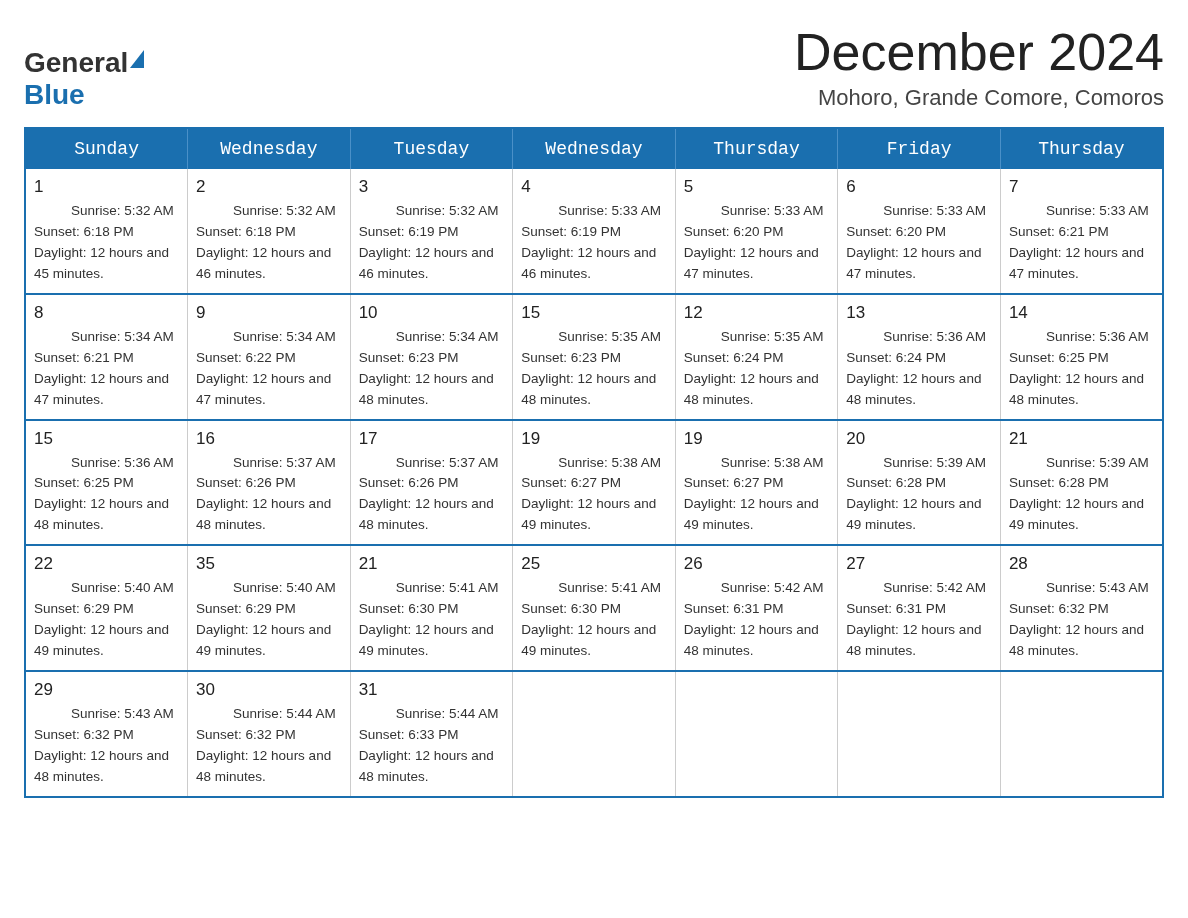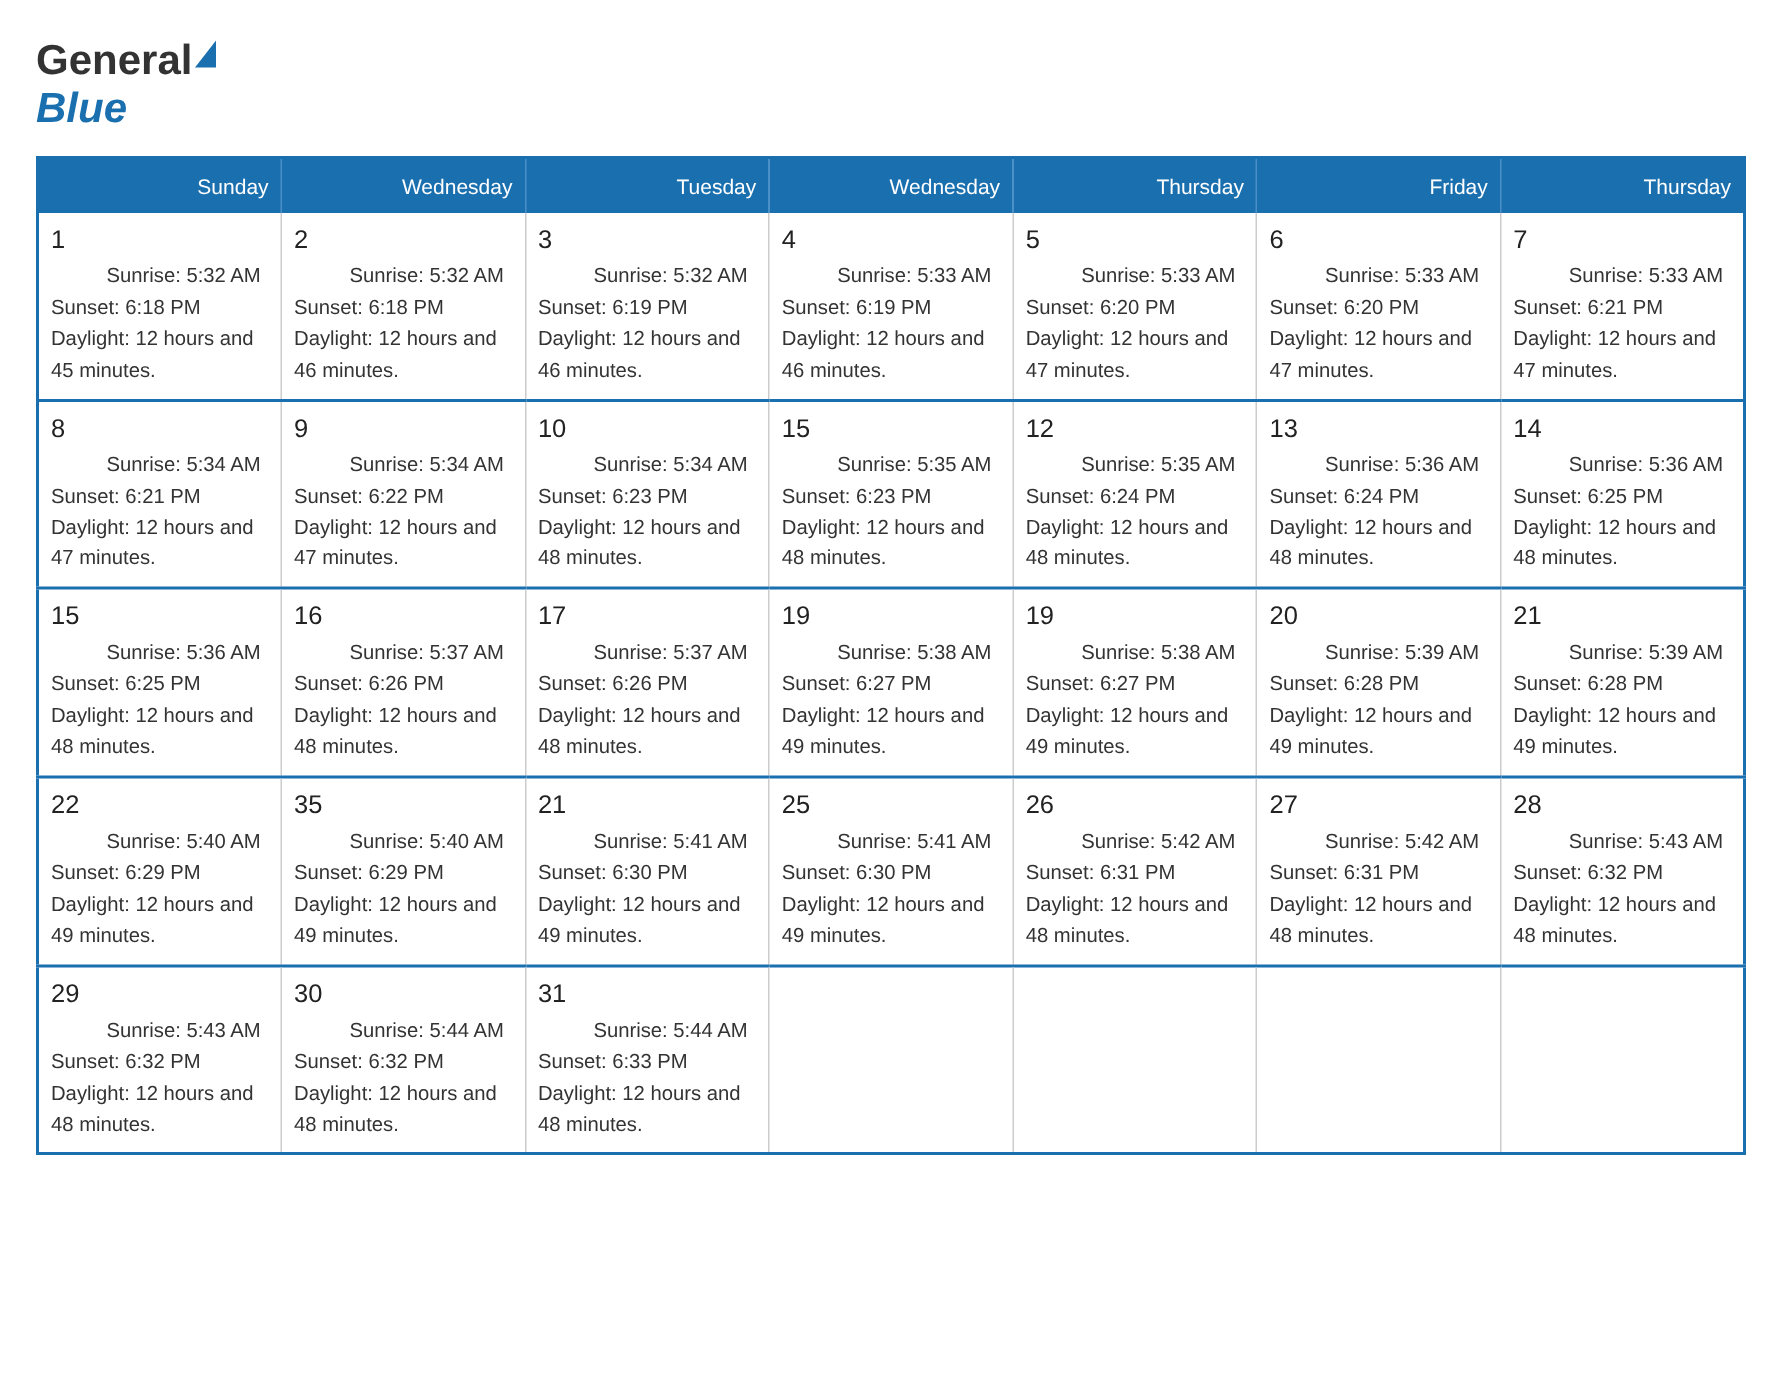--- a/index.html
+++ b/index.html
@@ -23,21 +23,20 @@
     }
     .logo-text-general {
       font-size: 28px;
       font-weight: bold;
       color: #333;
     }
     .logo-text-blue {
       font-size: 28px;
       font-weight: bold;
       color: #1a6faf;
-      font-style: italic;
     }
     .logo-arrow {
       display: inline-block;
       width: 0;
       height: 0;
       border-left: 14px solid transparent;
       border-bottom: 18px solid #1a6faf;
       margin-left: 2px;
       vertical-align: middle;
       position: relative;
@@ -62,25 +61,26 @@
       margin-top: 4px;
     }
     .calendar {
       width: 100%;
       border-collapse: collapse;
       border: 2px solid #1a6faf;
     }
     .calendar thead tr th {
       background: #1a6faf;
       color: #fff;
-      font-size: 14px;
+      font-size: 18px;
       font-weight: normal;
       padding: 10px 8px;
-      text-align: right;
+      text-align: center;
       border-right: 1px solid #4a90c8;
+      font-family: Liberation Mono, monospace;
     }
     .calendar thead tr th:last-child {
       border-right: none;
     }
     .calendar tbody tr td {
       vertical-align: top;
       padding: 8px 8px;
       border-right: 1px solid #ccc;
       border-bottom: 2px solid #1a6faf;
       font-size: 14px;
@@ -114,20 +114,24 @@
 </head>
 <body>
 
 <div class="header">
   <div class="logo">
     <div class="logo-row">
       <span class="logo-text-general">General</span>
       <span class="logo-arrow"></span>
     </div>
     <span class="logo-text-blue">Blue</span>
+  </div>
+  <div class="title-area">
+    <div class="month-title">December 2024</div>
+    <div class="location">Mohoro, Grande Comore, Comoros</div>
   </div>
 </div>
 
 <table class="calendar">
   <thead>
     <tr>
     <th>Sunday</th>
         <th>Wednesday</th>
         <th>Tuesday</th>
         <th>Wednesday</th>

